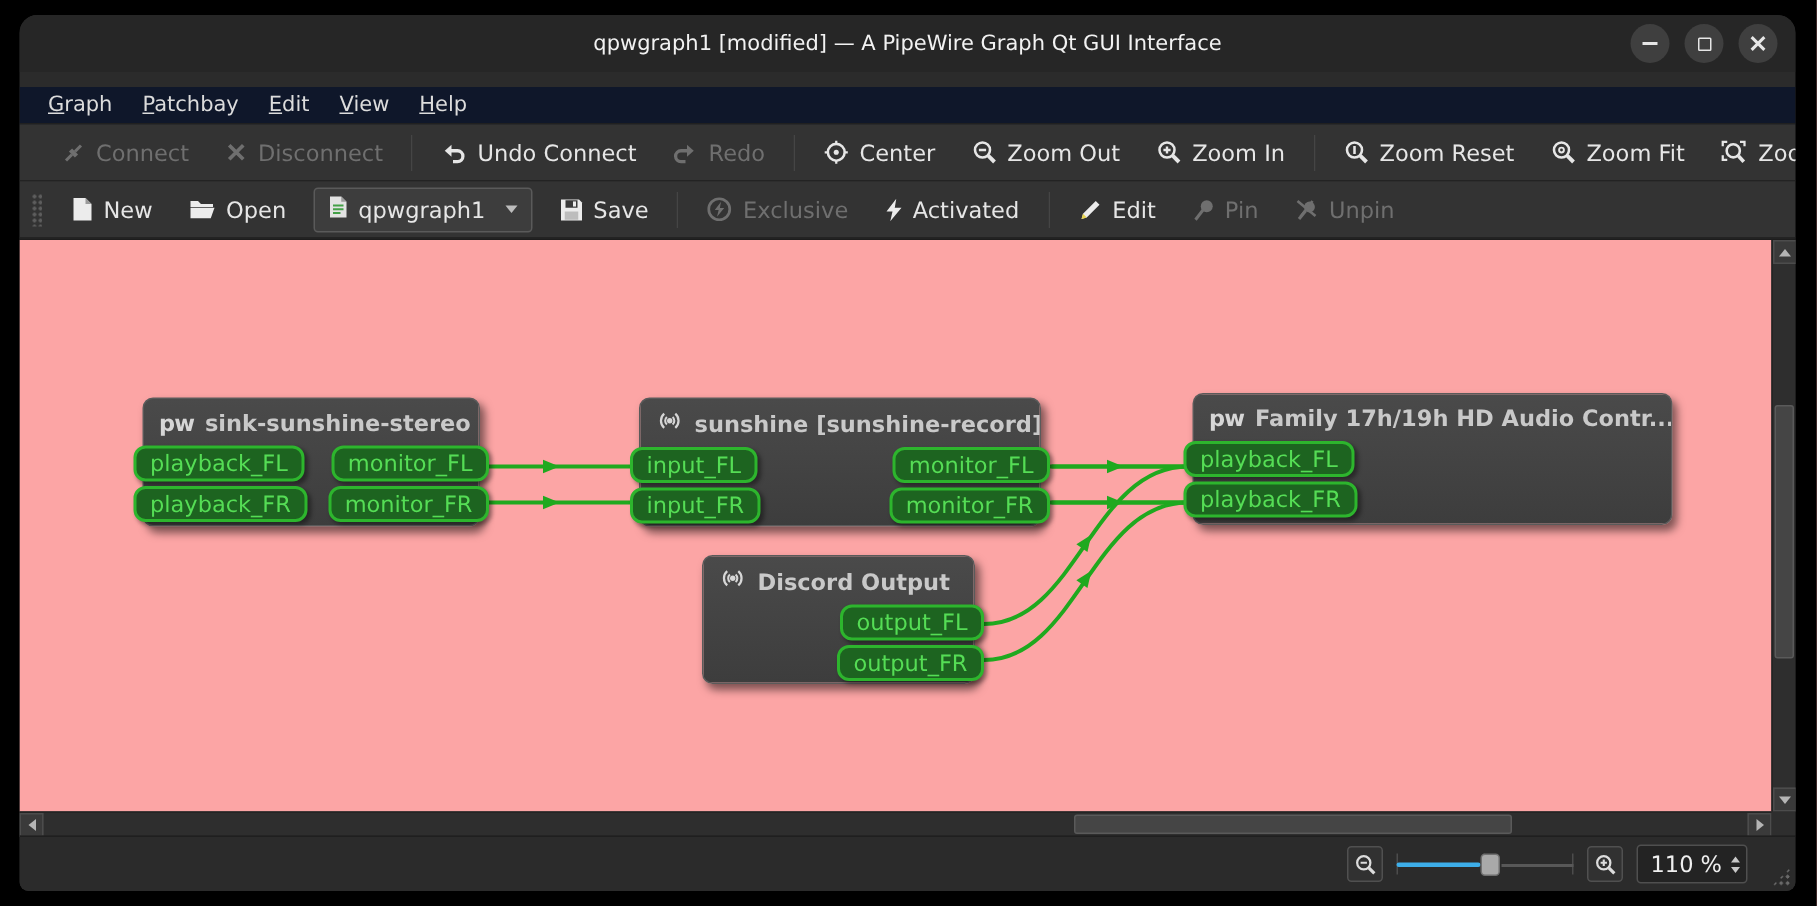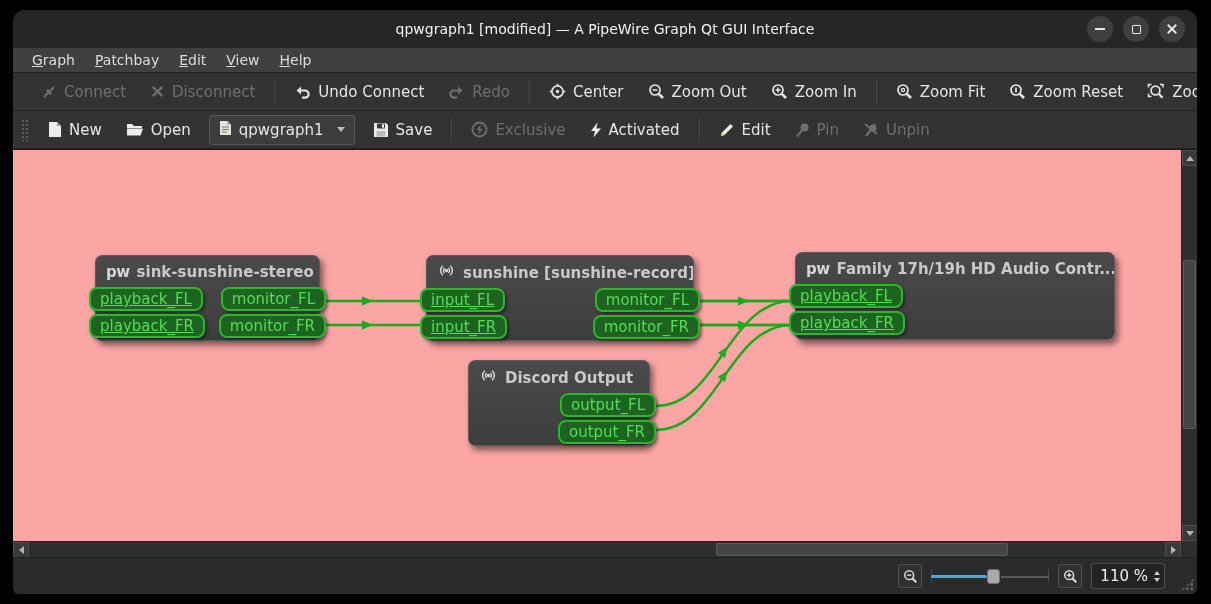--- a/index.html
+++ b/index.html
@@ -12,21 +12,21 @@
   .titlebar { height:38px; background:#262626; display:flex; align-items:center; position:relative; flex:0 0 auto; }
   .titlebar .title { position:absolute; left:0; right:0; text-align:center; color:#f2f2f2; font-weight:normal; font-size:14px; }
   .win-controls { position:absolute; right:12px; display:flex; gap:10px; }
   .win-btn { width:26px; height:26px; border-radius:50%; background:#3f3f3f; position:relative; cursor:default; }
   .win-btn .bar { position:absolute; left:8px; top:12px; width:10px; height:2px; background:#e6e6e6; }
   .win-btn .sq  { position:absolute; left:8.5px; top:9px; width:9px; height:9px; border:1.5px solid #e6e6e6; border-radius:1px; }
   .win-btn .x1,.win-btn .x2 { position:absolute; left:7px; top:12px; width:12px; height:2px; background:#e6e6e6; }
   .win-btn .x1 { transform:rotate(45deg); } .win-btn .x2 { transform:rotate(-45deg); }
 
   
-  .menubar { height:25px; background:#404040; display:flex; align-items:center; padding-left:10px; gap:2px; flex:0 0 auto; border-bottom:1px solid #202020; }
+  .menubar { height:25px; background:#0f172a; display:flex; align-items:center; padding-left:10px; gap:2px; flex:0 0 auto; border-bottom:1px solid #202020;margin-top:10px; }
   .menu-item { display:inline-block; color:#dcdcdc; font-size:14px; padding:3px 9px; }
   .menu-item::first-letter { text-decoration:underline; }
 
   
   .toolbar { height:38px; background:#333333; display:flex; align-items:center; padding:0 6px; gap:4px; flex:0 0 auto; border-bottom:1px solid #232323; }
   .tb-handle { width:7px; height:22px; margin:0 6px 0 2px;
       background-image:radial-gradient(#5d5d5d 1.1px, transparent 1.2px); background-size:4px 4px; }
   .tb-btn { display:flex; align-items:center; gap:7px; padding:5px 10px; border-radius:4px; font-size:15px; color:#e6e6e6; white-space:nowrap; }
   .tb-btn.disabled { color:#6f6f6f; }
   .tb-btn svg { display:block; }
@@ -39,21 +39,21 @@
   .graph-area { position:absolute; left:0; top:0; right:16px; bottom:16px; overflow:hidden; background:#fca5a5; }
   .wires { position:absolute; left:0; top:0; z-index:1; }
 
   .node { position:absolute; z-index:2; background:linear-gradient(180deg,#4a4a4a,#3d3d3d); border:1px solid #5a5a5a; border-radius:7px; box-shadow:3px 4px 6px rgba(0,0,0,.5); }
   .node-title { display:flex; align-items:center; gap:7px; padding:7px 10px 6px 10px; color:#c9c9c9; font-weight:bold; font-size:15px; white-space:nowrap; overflow:hidden; }
   .pw-glyph { font-weight:bold; font-size:15px; color:#d6d6d6; letter-spacing:-0.5px; line-height:1; }
   .rows { display:flex; flex-direction:column; gap:3px; padding-bottom:8px; }
   .prow { display:flex; justify-content:space-between; height:24px; }
   .prow.right-only { justify-content:flex-end; }
   .port { height:24px; line-height:20px; font-size:15px; padding:0 9px; color:#55dd55; background:#1d6420; border:2px solid #2db52d; border-radius:8px; white-space:nowrap; box-shadow:2px 2px 3px rgba(0,0,0,.4); }
-  .port.pleft { margin-left:-7px;text-decoration:underline; }
+  .port.pleft { margin-left:-7px; }
   .port.pright { margin-right:-7px; }
 
   
   .vscroll { position:absolute; top:0; right:0; bottom:16px; width:16px; background:#2e2e2e; border-left:1px solid #242424; }
   .hscroll { position:absolute; left:0; right:16px; bottom:0; height:16px; background:#2e2e2e; border-top:1px solid #242424; }
   .sb-corner { position:absolute; right:0; bottom:0; width:16px; height:16px; background:#2e2e2e; }
   .sb-btn { position:absolute; width:16px; height:16px; background:#3a3a3a; border:1px solid #4c4c4c; display:flex; align-items:center; justify-content:center; }
   .tri-up    { width:0; height:0; border-left:4px solid transparent; border-right:4px solid transparent; border-bottom:5px solid #b5b5b5; }
   .tri-down  { width:0; height:0; border-left:4px solid transparent; border-right:4px solid transparent; border-top:5px solid #b5b5b5; }
   .tri-left  { width:0; height:0; border-top:4px solid transparent; border-bottom:4px solid transparent; border-right:5px solid #b5b5b5; }
@@ -181,34 +181,34 @@
       <span>Zoom In</span>
     </div>
 
     <div class="tb-sep"></div>
 
     <div class="tb-btn">
       <span>
           <svg width="17" height="17" viewBox="0 0 17 17" fill="none">
             <circle cx="7" cy="7" r="5" stroke="currentColor" stroke-width="1.7"></circle>
             <path d="M10.8 10.8 L15 15" stroke="currentColor" stroke-width="2.6"></path>
-            <circle cx="7" cy="7" r="1.6" stroke="currentColor" stroke-width="1.3"></circle>
-          </svg>
-        </span>
-      <span>Zoom Fit</span>
+            <path d="M7 4.4 v5.2" stroke="currentColor" stroke-width="1.7"></path>
+          </svg>
+        </span>
+      <span>Zoom Reset</span>
     </div>
     <div class="tb-btn">
       <span>
           <svg width="17" height="17" viewBox="0 0 17 17" fill="none">
             <circle cx="7" cy="7" r="5" stroke="currentColor" stroke-width="1.7"></circle>
             <path d="M10.8 10.8 L15 15" stroke="currentColor" stroke-width="2.6"></path>
-            <path d="M7 4.4 v5.2" stroke="currentColor" stroke-width="1.7"></path>
-          </svg>
-        </span>
-      <span>Zoom Reset</span>
+            <circle cx="7" cy="7" r="1.6" stroke="currentColor" stroke-width="1.3"></circle>
+          </svg>
+        </span>
+      <span>Zoom Fit</span>
     </div>
     <div class="tb-btn">
       <span>
           <svg width="18" height="17" viewBox="0 0 18 17" fill="none">
             <circle cx="8.5" cy="7.5" r="4.4" stroke="currentColor" stroke-width="1.7"></circle>
             <path d="M12 11 L15.5 14.8" stroke="currentColor" stroke-width="2.4"></path>
             <path d="M1.5 4.5 v-3 h3 M13 1.5 h3 v3 M1.5 10.5 v3 h3" stroke="currentColor" stroke-width="1.5"></path>
           </svg>
         </span>
       <span>Zoom Range</span>

